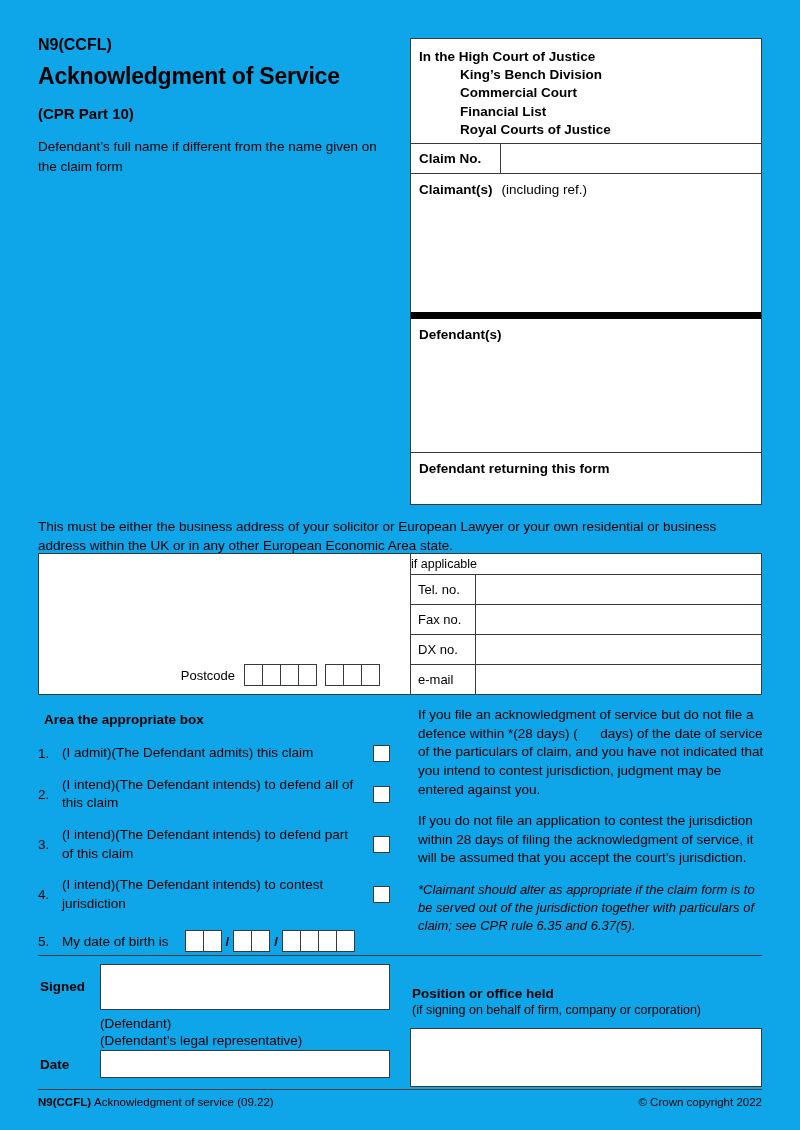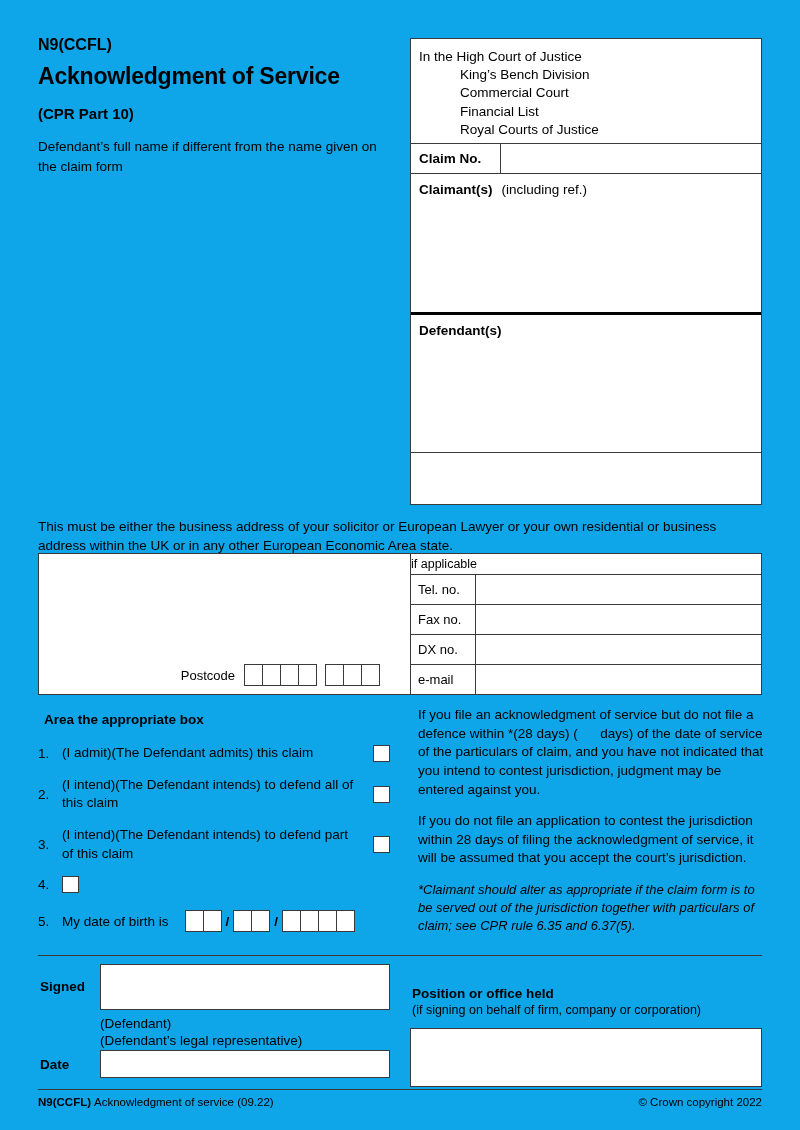--- a/index.html
+++ b/index.html
@@ -11,28 +11,28 @@
   
   .header-left { position:absolute; left:38px; top:36px; width:356px; }
   .form-code { font-size:16px; font-weight:bold; }
   .form-title { font-size:23px; font-weight:bold; margin-top:9px; letter-spacing:-0.2px; }
   .form-subtitle { font-size:15px; font-weight:bold; margin-top:15px; }
   .header-instruction { font-size:13.5px; margin-top:15px; line-height:1.45; }
 
   
   .court-box { position:absolute; left:410px; top:38px; width:352px; height:467px; border:1px solid #3a3a3a; display:flex; flex-direction:column; font-size:13.5px; background:#fff; }
   .court-header { padding:9px 8px 6px 8px; height:104px; }
-  .court-line { font-weight:normal; line-height:1.35; }
+  .court-line { font-weight:bold; line-height:1.35; }
   .court-line.indent { margin-left:41px; }
   .claim-row { display:flex; border-top:1px solid #3a3a3a; border-bottom:1px solid #3a3a3a; height:31px; flex:none; }
   .claim-label { width:90px; font-weight:bold; padding:7px 0 0 8px; border-right:1px solid #3a3a3a; }
   .claim-input { flex:1; }
   .court-section { padding:8px; display:flex; flex-direction:column; }
   .sec-claimants { height:138px; flex:none; }
-  .sec-defendants { height:140px; flex:none; border-top:3px solid #000000;gap:20px; }
+  .sec-defendants { height:140px; flex:none; border-top:7px solid #000000;gap:20px; }
   .sec-returning { flex:1; border-top:1px solid #3a3a3a; }
   .sec-label { font-weight:bold; }
   .sec-note { font-weight:normal; margin-left:9px; }
   .fill-field { flex:1; }
 
   
   .address-instruction { position:absolute; left:38px; top:518px; width:724px; font-size:13.5px; line-height:1.4; }
   .address-section { position:absolute; left:38px; top:553px; width:724px; height:142px; border:1px solid #3a3a3a; display:flex; font-size:13.5px; background:#fff; }
   .address-box { width:372px; border-right:1px solid #3a3a3a; position:relative; }
   .postcode-row { position:absolute; bottom:8px; right:30px; display:flex; align-items:center; }
@@ -108,20 +108,21 @@
       <div>
         <span class="sec-label">Claimant(s)</span><span class="sec-note">(including ref.)</span>
       </div>
       <div class="fill-field"></div>
     </div>
     <div class="court-section sec-defendants">
       <div class="sec-label">Defendant(s)</div>
       <div class="fill-field"></div>
     </div>
     <div class="court-section sec-returning">
+      <div class="sec-label">Defendant returning this form</div>
       <div class="fill-field"></div>
     </div>
   </div>
 
   <div class="address-instruction">This must be either the business address of your solicitor or European Lawyer or your own residential or business address within the UK or in any other European Economic Area state.</div>
 
   <div class="address-section">
     <div class="address-box">
       <div class="postcode-row">
         <span class="postcode-label">Postcode</span>
@@ -175,20 +176,21 @@
     </div>
 
     <div class="tick-item">
       <span class="item-num">3.</span>
       <span class="item-text">(I intend)(The Defendant intends) to defend part of this claim</span>
       <span class="checkbox"></span>
     </div>
 
     <div class="tick-item">
       <span class="item-num">4.</span>
+      <span class="item-text">(I intend)(The Defendant intends) to contest jurisdiction</span>
       <span class="checkbox"></span>
     </div>
 
     <div class="dob-row">
       <span class="item-num">5.</span>
       <span class="dob-text">My date of birth is</span>
       <span class="cellgroup">
         <span class="cell"></span>
         <span class="cell"></span>
       </span>

